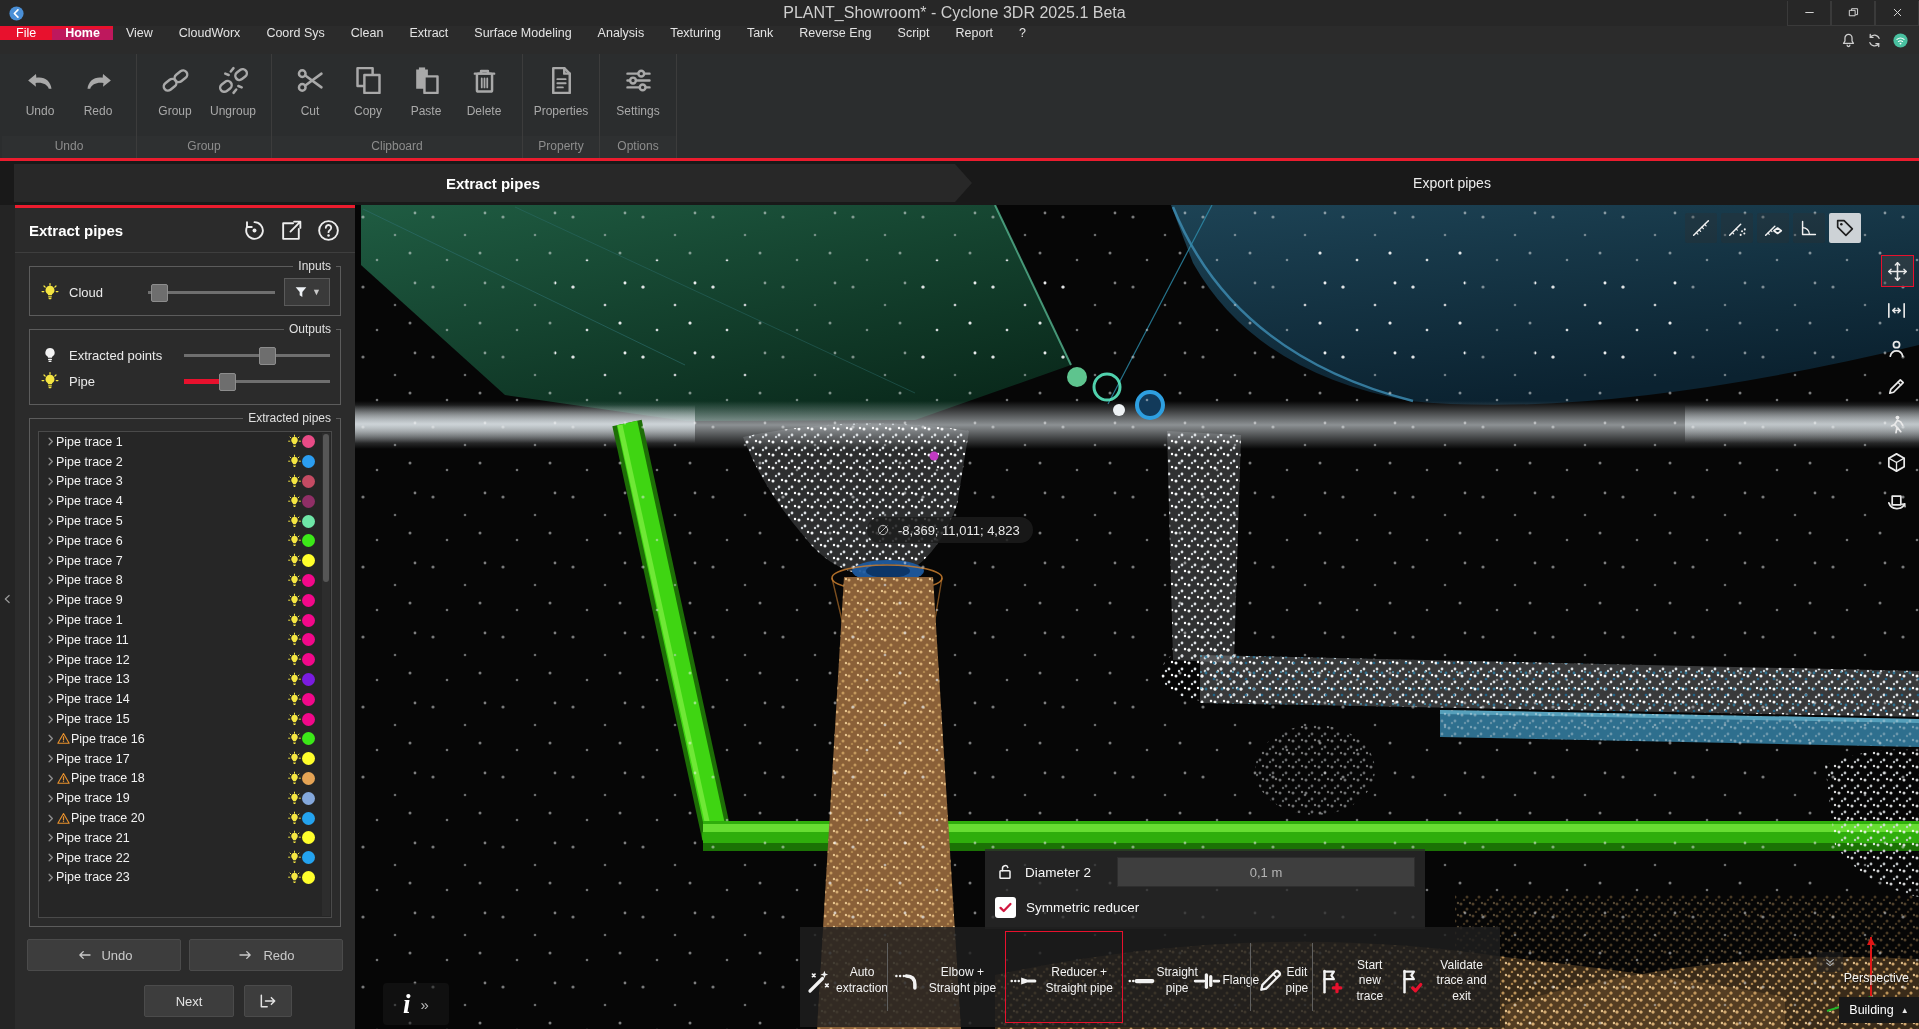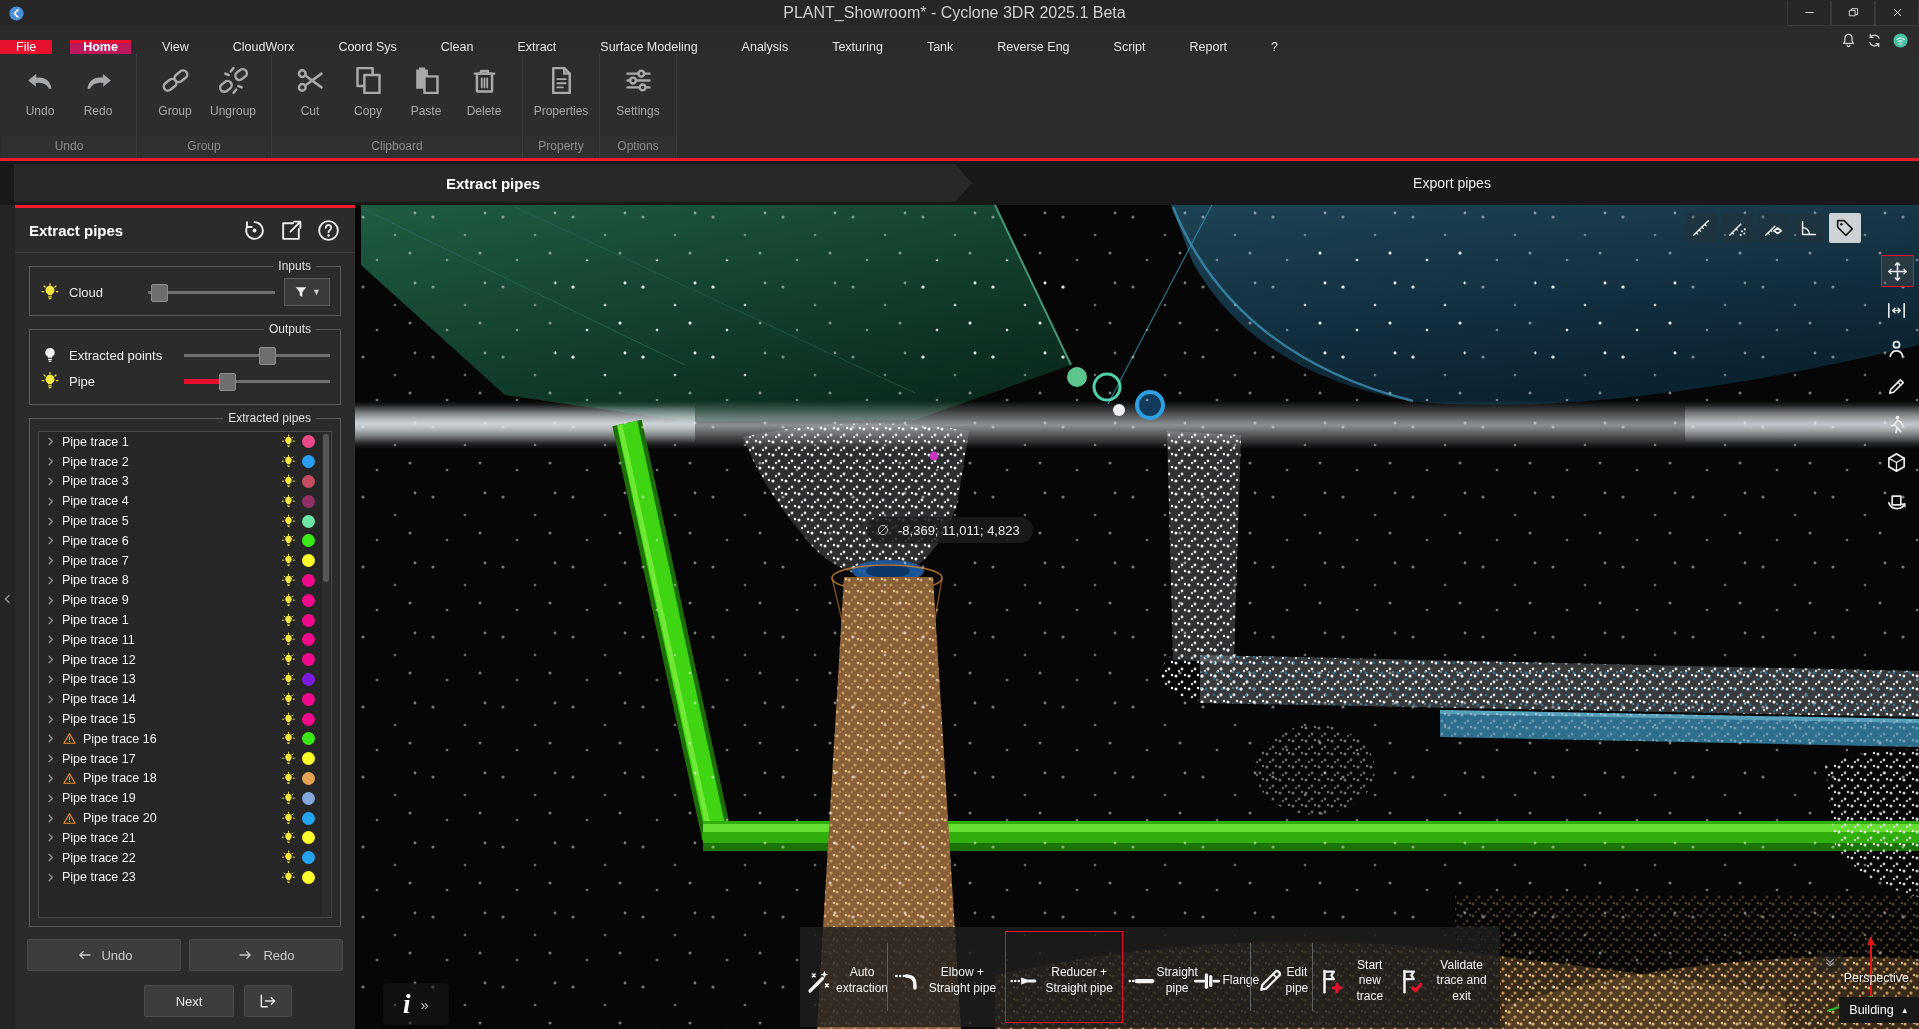--- a/index.html
+++ b/index.html
@@ -45,37 +45,37 @@
   .main{display:flex;height:824px;position:relative;}
   .gutter{width:15px;background:#242424;position:relative;}
   .gutter .collapse{position:absolute;top:384px;left:1px;width:13px;height:20px;color:#9a9a9a;}
 
   
   .panel{width:340px;background:#2b2b2b;border-top:3px solid #ec1c2e;display:flex;flex-direction:column;}
   .phead{height:44px;display:flex;align-items:center;padding:0 14px;border-bottom:1px solid #3e3e3e;flex:none;}
   .ptitle{font-size:15px;font-weight:bold;color:#fff;flex:1;}
   .phicon{width:25px;height:25px;color:#ededed;margin-left:12px;}
   .fs{border:1px solid #5c5c5c;margin:13px 14px 0;position:relative;padding:12px 10px 10px;flex:none;}
-  .fs-legend{position:absolute;top:-8px;right:24px;background:#2b2b2b;padding:0 5px;font-size:12px;color:#e0e0e0;}
+  .fs-legend{position:absolute;top:-8px;right:4px;background:#2b2b2b;padding:0 5px;font-size:12px;color:#e0e0e0;}
   .frow{display:flex;align-items:center;gap:9px;height:26px;}
   .frow .ic{width:20px;height:20px;flex:none;}
   .frow .lbl{font-size:13px;color:#eaeaea;width:106px;flex:none;}
   .frow.short .lbl{width:70px;}
   .slider{flex:1;position:relative;height:18px;}
   .slider .track{position:absolute;left:0;right:0;top:8px;height:3px;background:#6f6f6f;}
   .slider .fillbar{position:absolute;left:0;top:7px;height:5px;background:#e8112d;display:none;}
   .slider.redfill .fillbar{display:block;}
   .slider .thumb{position:absolute;top:1px;width:15px;height:16px;background:#6e6e6e;border:1px solid #8d8d8d;border-radius:2px;}
   .fbtn{width:44px;height:26px;background:#3a3a3a;border:1px solid #5a5a5a;display:flex;align-items:center;justify-content:center;gap:3px;flex:none;}
   .fbtn .ic{width:16px;height:16px;color:#eef2f6;}
   .fbtn .dd{color:#c9c9c9;font-size:9px;}
 
   .fs.listwrap{flex:1;display:flex;margin-bottom:4px;min-height:0;padding:12px 8px 8px;}
   .list{flex:1;background:#262626;border:1px solid #4a4a4a;overflow:hidden;position:relative;}
-  .trow{display:flex;align-items:center;height:19.8px;padding:0 16px 0 6px;gap:6px;}
+  .trow{display:flex;align-items:center;height:19.8px;padding:0 16px 0 6px;}
   .trow .chev{width:11px;height:11px;color:#8f8f8f;flex:none;}
   .trow .warn{width:15px;height:15px;flex:none;}
   .trow .tname{font-size:12.5px;color:#f2f2f2;flex:1;white-space:nowrap;}
   .trow .bulb{width:15px;height:15px;flex:none;}
   .trow .dot{width:13px;height:13px;border-radius:50%;flex:none;}
   .scroll{position:absolute;right:1px;top:1px;width:8px;bottom:1px;background:#2d2d2d;}
   .scroll .sthumb{position:absolute;top:1px;height:148px;width:6px;left:1px;background:#565656;border-radius:3px;}
 
   .pfoot{padding:8px 12px 12px;flex:none;}
   .pf-row1{display:flex;gap:8px;}
@@ -164,21 +164,21 @@
           <span class="ic ">
             <svg viewBox="0 0 24 24" fill="none" stroke="currentColor" stroke-width="1.8" stroke-linecap="round" stroke-linejoin="round">
               <path d="M6 6l12 12M18 6 6 18"></path>
             </svg>
           </span>
         </div>
       </div>
   </div>
 
   <div class="menubar">
-    <div id="menu-items" style="display:flex;align-items:flex-end;gap:18px;">
+    <div id="menu-items" style="display:flex;align-items:flex-start;">
         <div class="mi file ">File</div>
         <div class="mi  active">Home</div>
         <div class="mi  ">View</div>
         <div class="mi  ">CloudWorx</div>
         <div class="mi  ">Coord Sys</div>
         <div class="mi  ">Clean</div>
         <div class="mi  ">Extract</div>
         <div class="mi  ">Surface Modeling</div>
         <div class="mi  ">Analysis</div>
         <div class="mi  ">Texturing</div>
@@ -1090,20 +1090,42 @@
       <div class="ovl tooltip">
         <span class="ic">
             <svg viewBox="0 0 24 24" fill="none" stroke="currentColor" stroke-width="1.8" stroke-linecap="round" stroke-linejoin="round">
               <circle cx="12" cy="12" r="7" stroke-width="1.5"></circle>
               <path d="M6 18 18 6" stroke-width="1.5"></path>
             </svg>
           </span>
         <span>-8,369; 11,011; 4,823</span>
       </div>
 
+      <div class="ovl reducer-panel">
+        <div class="rp-row">
+          <span class="ic">
+              <svg viewBox="0 0 24 24" fill="none" stroke="currentColor" stroke-width="1.8" stroke-linecap="round" stroke-linejoin="round">
+                <rect x="6" y="10.5" width="12" height="9" rx="1"></rect>
+                <path d="M9 10.5V7.8A3.3 3.3 0 0 1 15.4 6.5"></path>
+              </svg>
+            </span>
+          <span class="rp-label">Diameter 2</span>
+          <input class="rp-input" readonly="" value="0,1 m" style="">
+        </div>
+        <div class="rp-row rp-row2">
+          <span class="checkbox">
+            <span class="ic">
+                <svg viewBox="0 0 24 24" fill="none" stroke="currentColor" stroke-width="1.8" stroke-linecap="round" stroke-linejoin="round">
+                  <path d="M5 12.5l4.5 4.5L19 7" stroke="#d1173f" stroke-width="3.2"></path>
+                </svg>
+              </span>
+          </span>
+          <span class="cb-label">Symmetric reducer</span>
+        </div>
+      </div>
 
       <div class="ovl vtoolbar" id="vtoolbar">
           <div class="vtb " style="width:84px">
      <span class="ic ">
               <svg viewBox="0 0 24 24" fill="none" stroke="currentColor" stroke-width="1.8" stroke-linecap="round" stroke-linejoin="round">
                 <path d="M4 20 14 10" stroke-width="2.6"></path>
                 <path d="M15.5 3.8l.8 2.2 2.2.8-2.2.8-.8 2.2-.8-2.2-2.2-.8 2.2-.8Z" fill="currentColor" stroke="none"></path>
                 <path d="M6 6.5 8 8.5M8 6.5l-2 2M16.5 14.5l2 2M18.5 14.5l-2 2" stroke-width="1.4"></path>
               </svg>
             </span>

